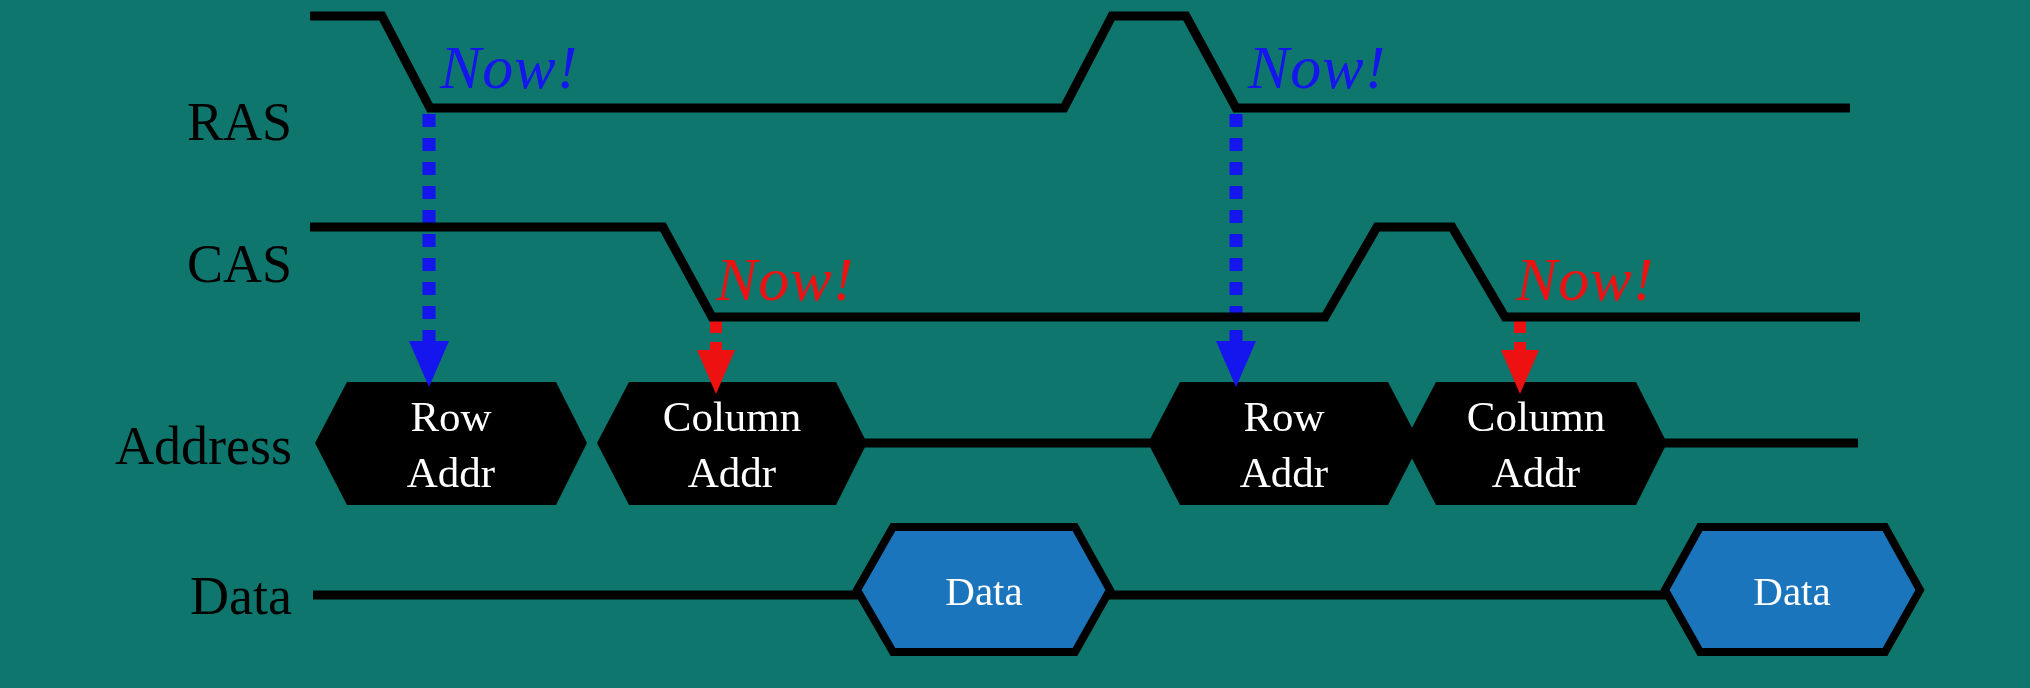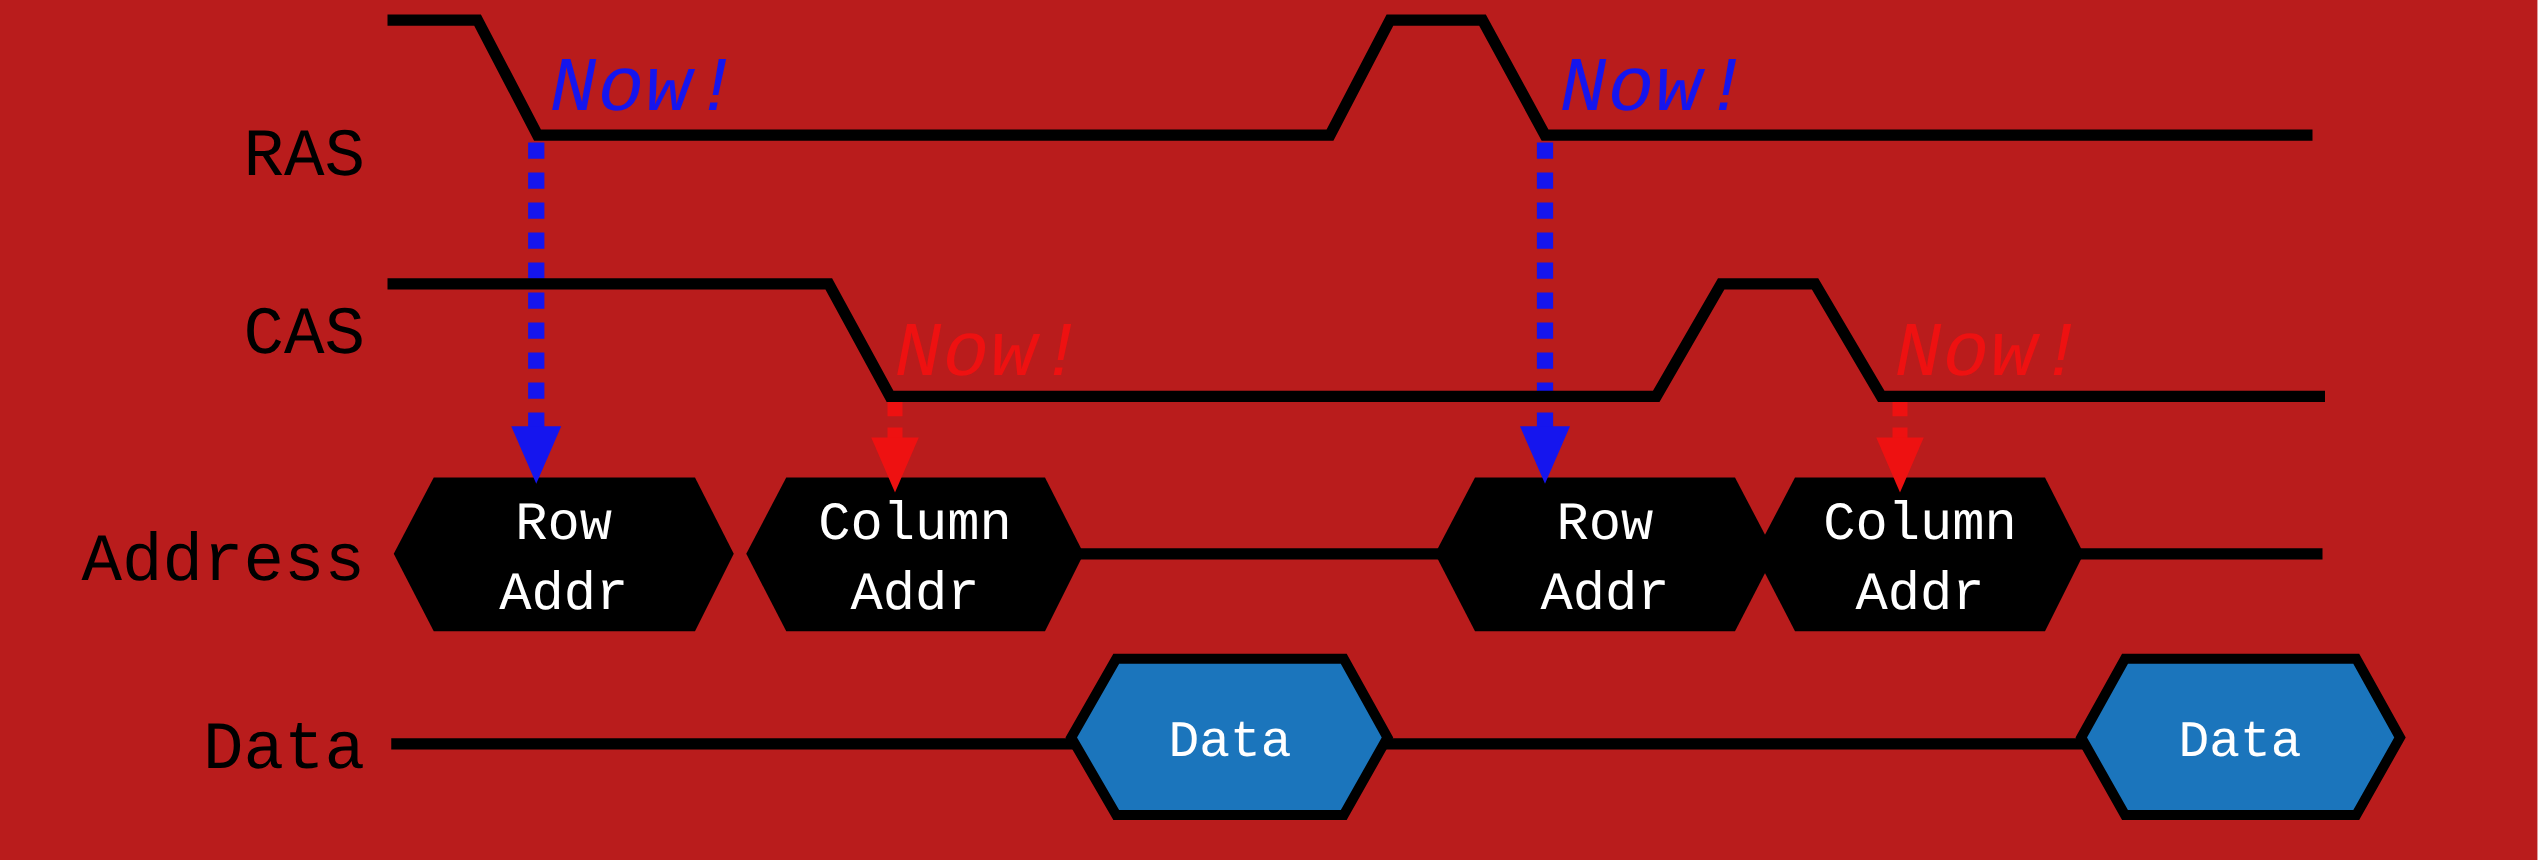--- a/index.html
+++ b/index.html
@@ -4,23 +4,23 @@
 <style>
   html, body {
     margin: 0;
     padding: 0;
     background: #ffffff;
   }
   .stage {
     position: relative;
     width: 2030px;
     height: 688px;
-    background: #b91c1c;
+    background: #0f766e;
     overflow: hidden;
-    font-family: Liberation Mono, monospace;
+    font-family: Liberation Serif, serif;
     text-align: right;
   }
   svg.diagram {
     position: absolute;
     left: 0;
     top: 0;
     width: 2030px;
     height: 688px;
     display: block;
   }

